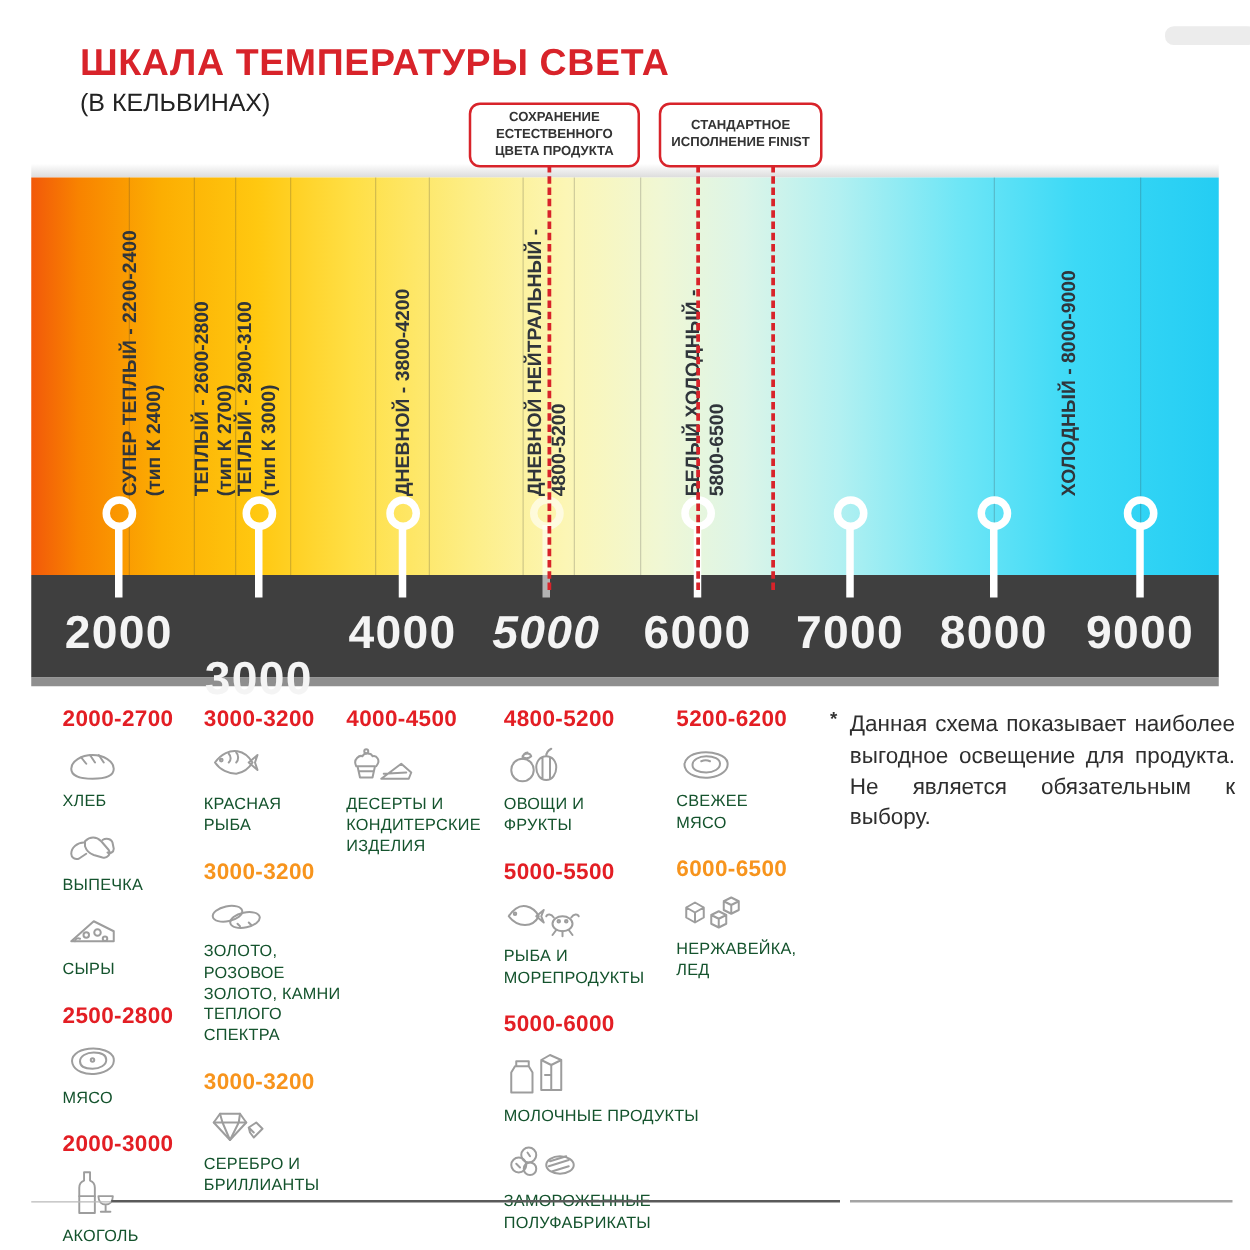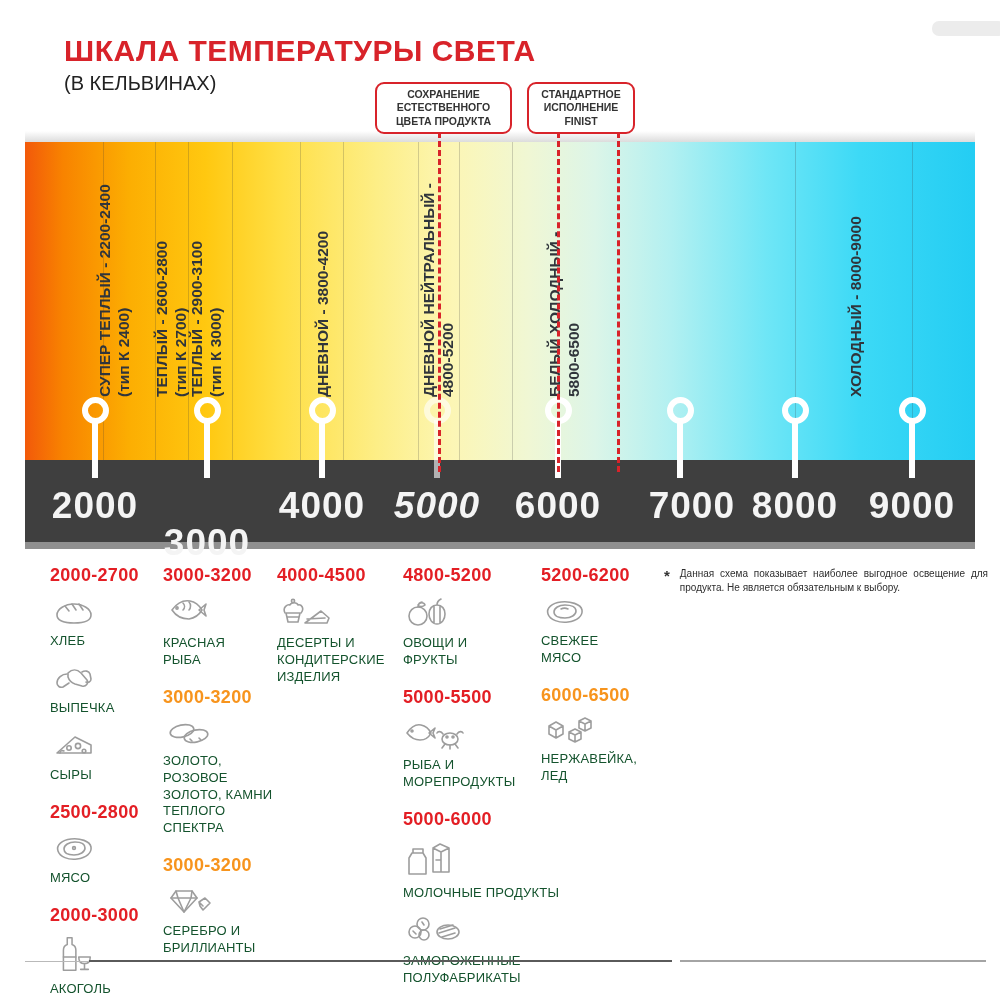--- a/index.html
+++ b/index.html
@@ -9,21 +9,21 @@
   
   .title{position:absolute;left:64px;top:34px;font-size:30px;font-weight:bold;color:#d8232a;letter-spacing:.5px;}
   .subtitle{position:absolute;left:64px;top:72px;font-size:20px;color:#222;}
   .top-right-strip{position:absolute;left:932px;top:21px;width:73px;height:15px;background:#ececec;border-radius:7px;}
 
   
   .callout{position:absolute;top:82px;background:#fff;border:2px solid #d8232a;border-radius:9px;
            display:flex;align-items:center;justify-content:center;text-align:center;
            font-size:10.5px;font-weight:bold;line-height:1.3;color:#333;padding:4px 6px;box-sizing:border-box;z-index:6;}
   .callout1{left:375px;width:137px;height:52px;}
-  .callout2{left:527px;width:108px;height:52px;}
+  .callout2{left:527px;width:131px;height:52px;}
   .dash{position:absolute;top:132px;height:340px;width:0;border-left:3px dashed #d8232a;z-index:5;}
 
   
   .band-shadow{position:absolute;left:25px;top:131px;width:950px;height:11px;
                background:linear-gradient(#ffffff,#dcdcdc);}
   .band{position:absolute;left:25px;top:142px;width:950px;height:318px;
         background:linear-gradient(90deg,
           #f2590a 0%, #f88300 4%, #fcae02 11%, #ffc810 19%, #ffdf45 27%,
           #fdee86 37%, #fcf6b5 45%, #f0f7d4 53%, #dcf5e8 60%, #b2f0f1 68%,
           #6fe6f6 78%, #3cd9f6 88%, #24cdf3 100%);}
@@ -49,21 +49,21 @@
   .range.first{margin-top:0;}
   .red{color:#e31e24;} .orange{color:#f7941d;}
   .picto{display:block;margin:2px 0 3px 0;}
   .picto *{fill:none;stroke:#9d9d9d;stroke-width:1.6;stroke-linecap:round;stroke-linejoin:round;}
   .plabel{font-size:13px;color:#14532d;line-height:1.3;margin:0 0 9px 0;letter-spacing:.2px;}
   .w70{max-width:70px;} .w80{max-width:80px;} .w118{max-width:118px;} .w125{max-width:125px;}
 
   
   .note{position:absolute;left:664px;top:567px;width:324px;display:flex;gap:10px;}
   .note-mark{font-size:15px;font-weight:bold;color:#333;}
-  .note-text{font-size:10px;color:#2e2e2e;line-height:1.38;text-align:justify;}
+  .note-text{font-size:18px;color:#2e2e2e;line-height:1.38;text-align:justify;}
 
   
   .bottom-line{position:absolute;height:2px;background:#5a5a5a;}
   .bottom-line.light{height:1px;background:#b9b9b9;}
 </style>
 </head>
 <body>
 
 <div class="stage">
 
@@ -136,21 +136,21 @@
   <div class="pin-stem" style="left:909px;top:420px;height:58px;"></div>
   <div class="pin-head" style="left:899px;top:397px;"></div>
 
   <div class="axis-bar"></div>
   <div class="axis-bar-edge"></div>
   <div class="tick" style="left:40px;">2000</div>
   <div class="tick" style="left:152px;margin-top:37px;">3000</div>
   <div class="tick" style="left:267px;">4000</div>
   <div class="tick" style="left:382px;font-style:italic;">5000</div>
   <div class="tick" style="left:503px;">6000</div>
-  <div class="tick" style="left:625px;text-align:right;">7000</div>
+  <div class="tick" style="left:625px;">7000</div>
   <div class="tick" style="left:740px;">8000</div>
   <div class="tick" style="left:857px;">9000</div>
 
   <div class="col" style="left:50px;width:112px;">
     <div class="range red first">2000-2700</div>
     <svg class="picto" viewBox="0 0 48 38" width="48" height="38">
       <path d="M7 23c0-6 8-11 17-11s17 5 17 11-8 8-17 8S7 29 7 23z"></path>
       <path d="M15 14l4 5 M22 12l4 6 M29 12l4 6"></path>
     </svg>
     <div class="plabel">ХЛЕБ</div>

